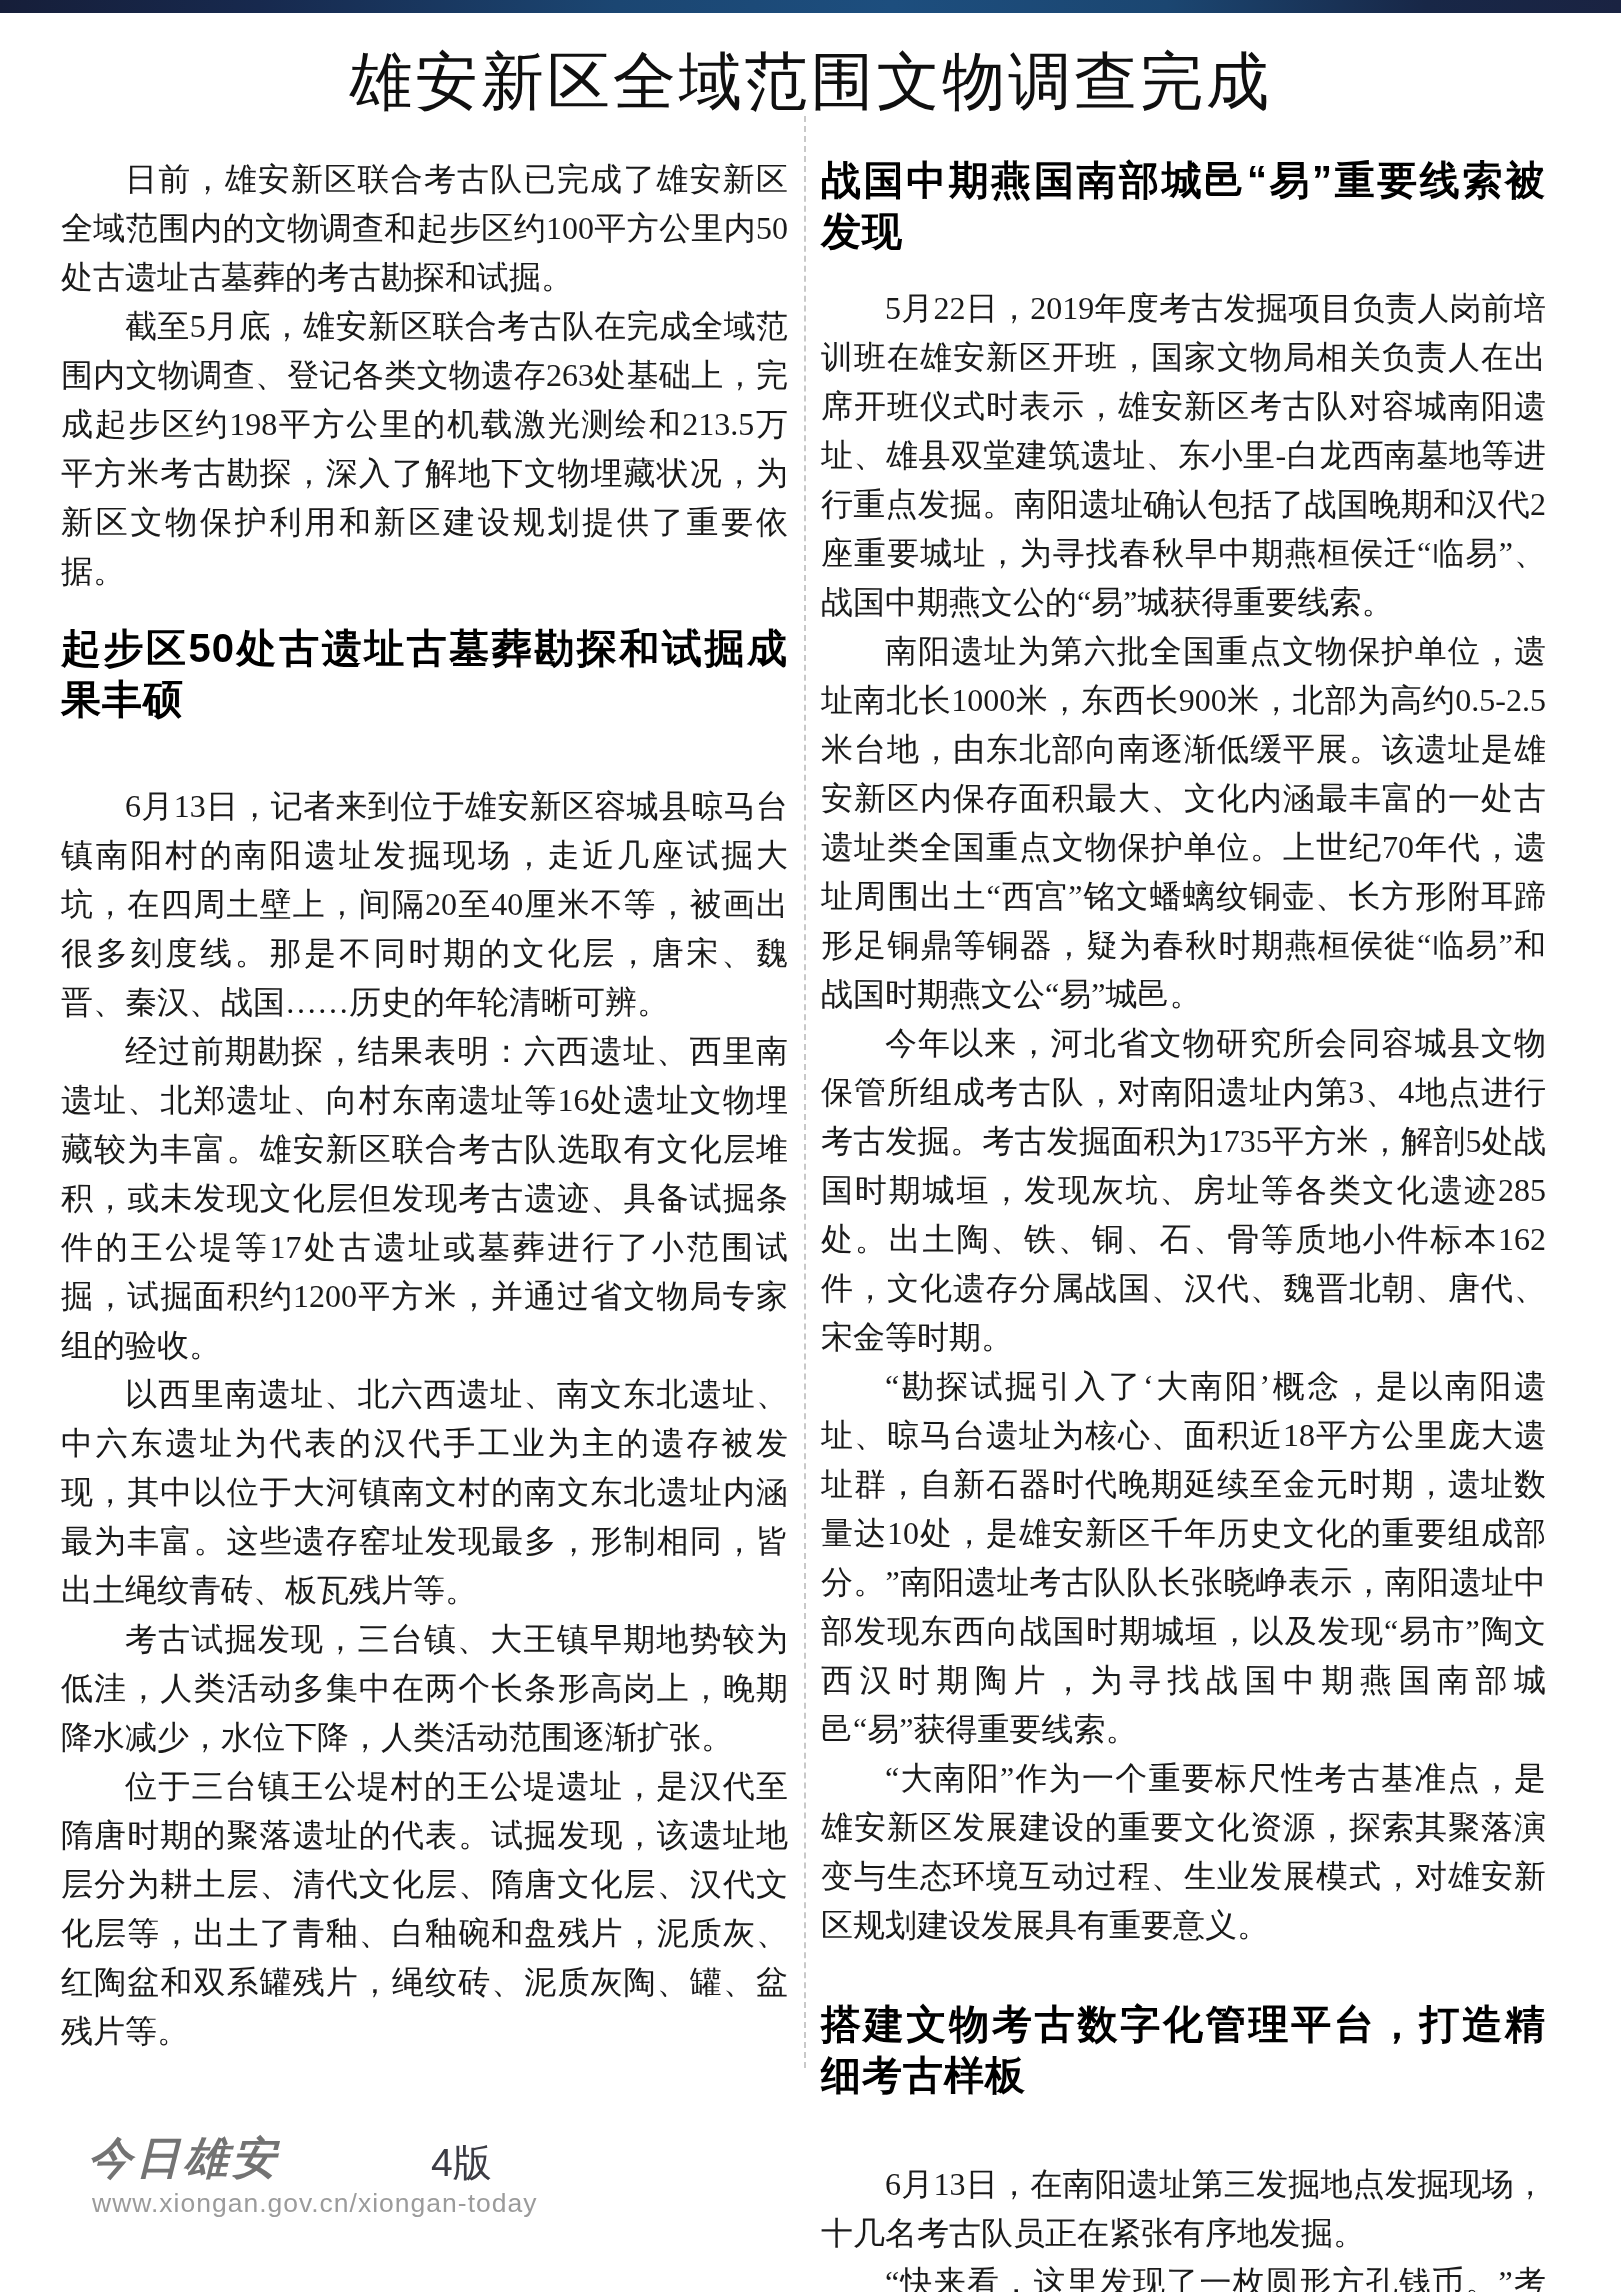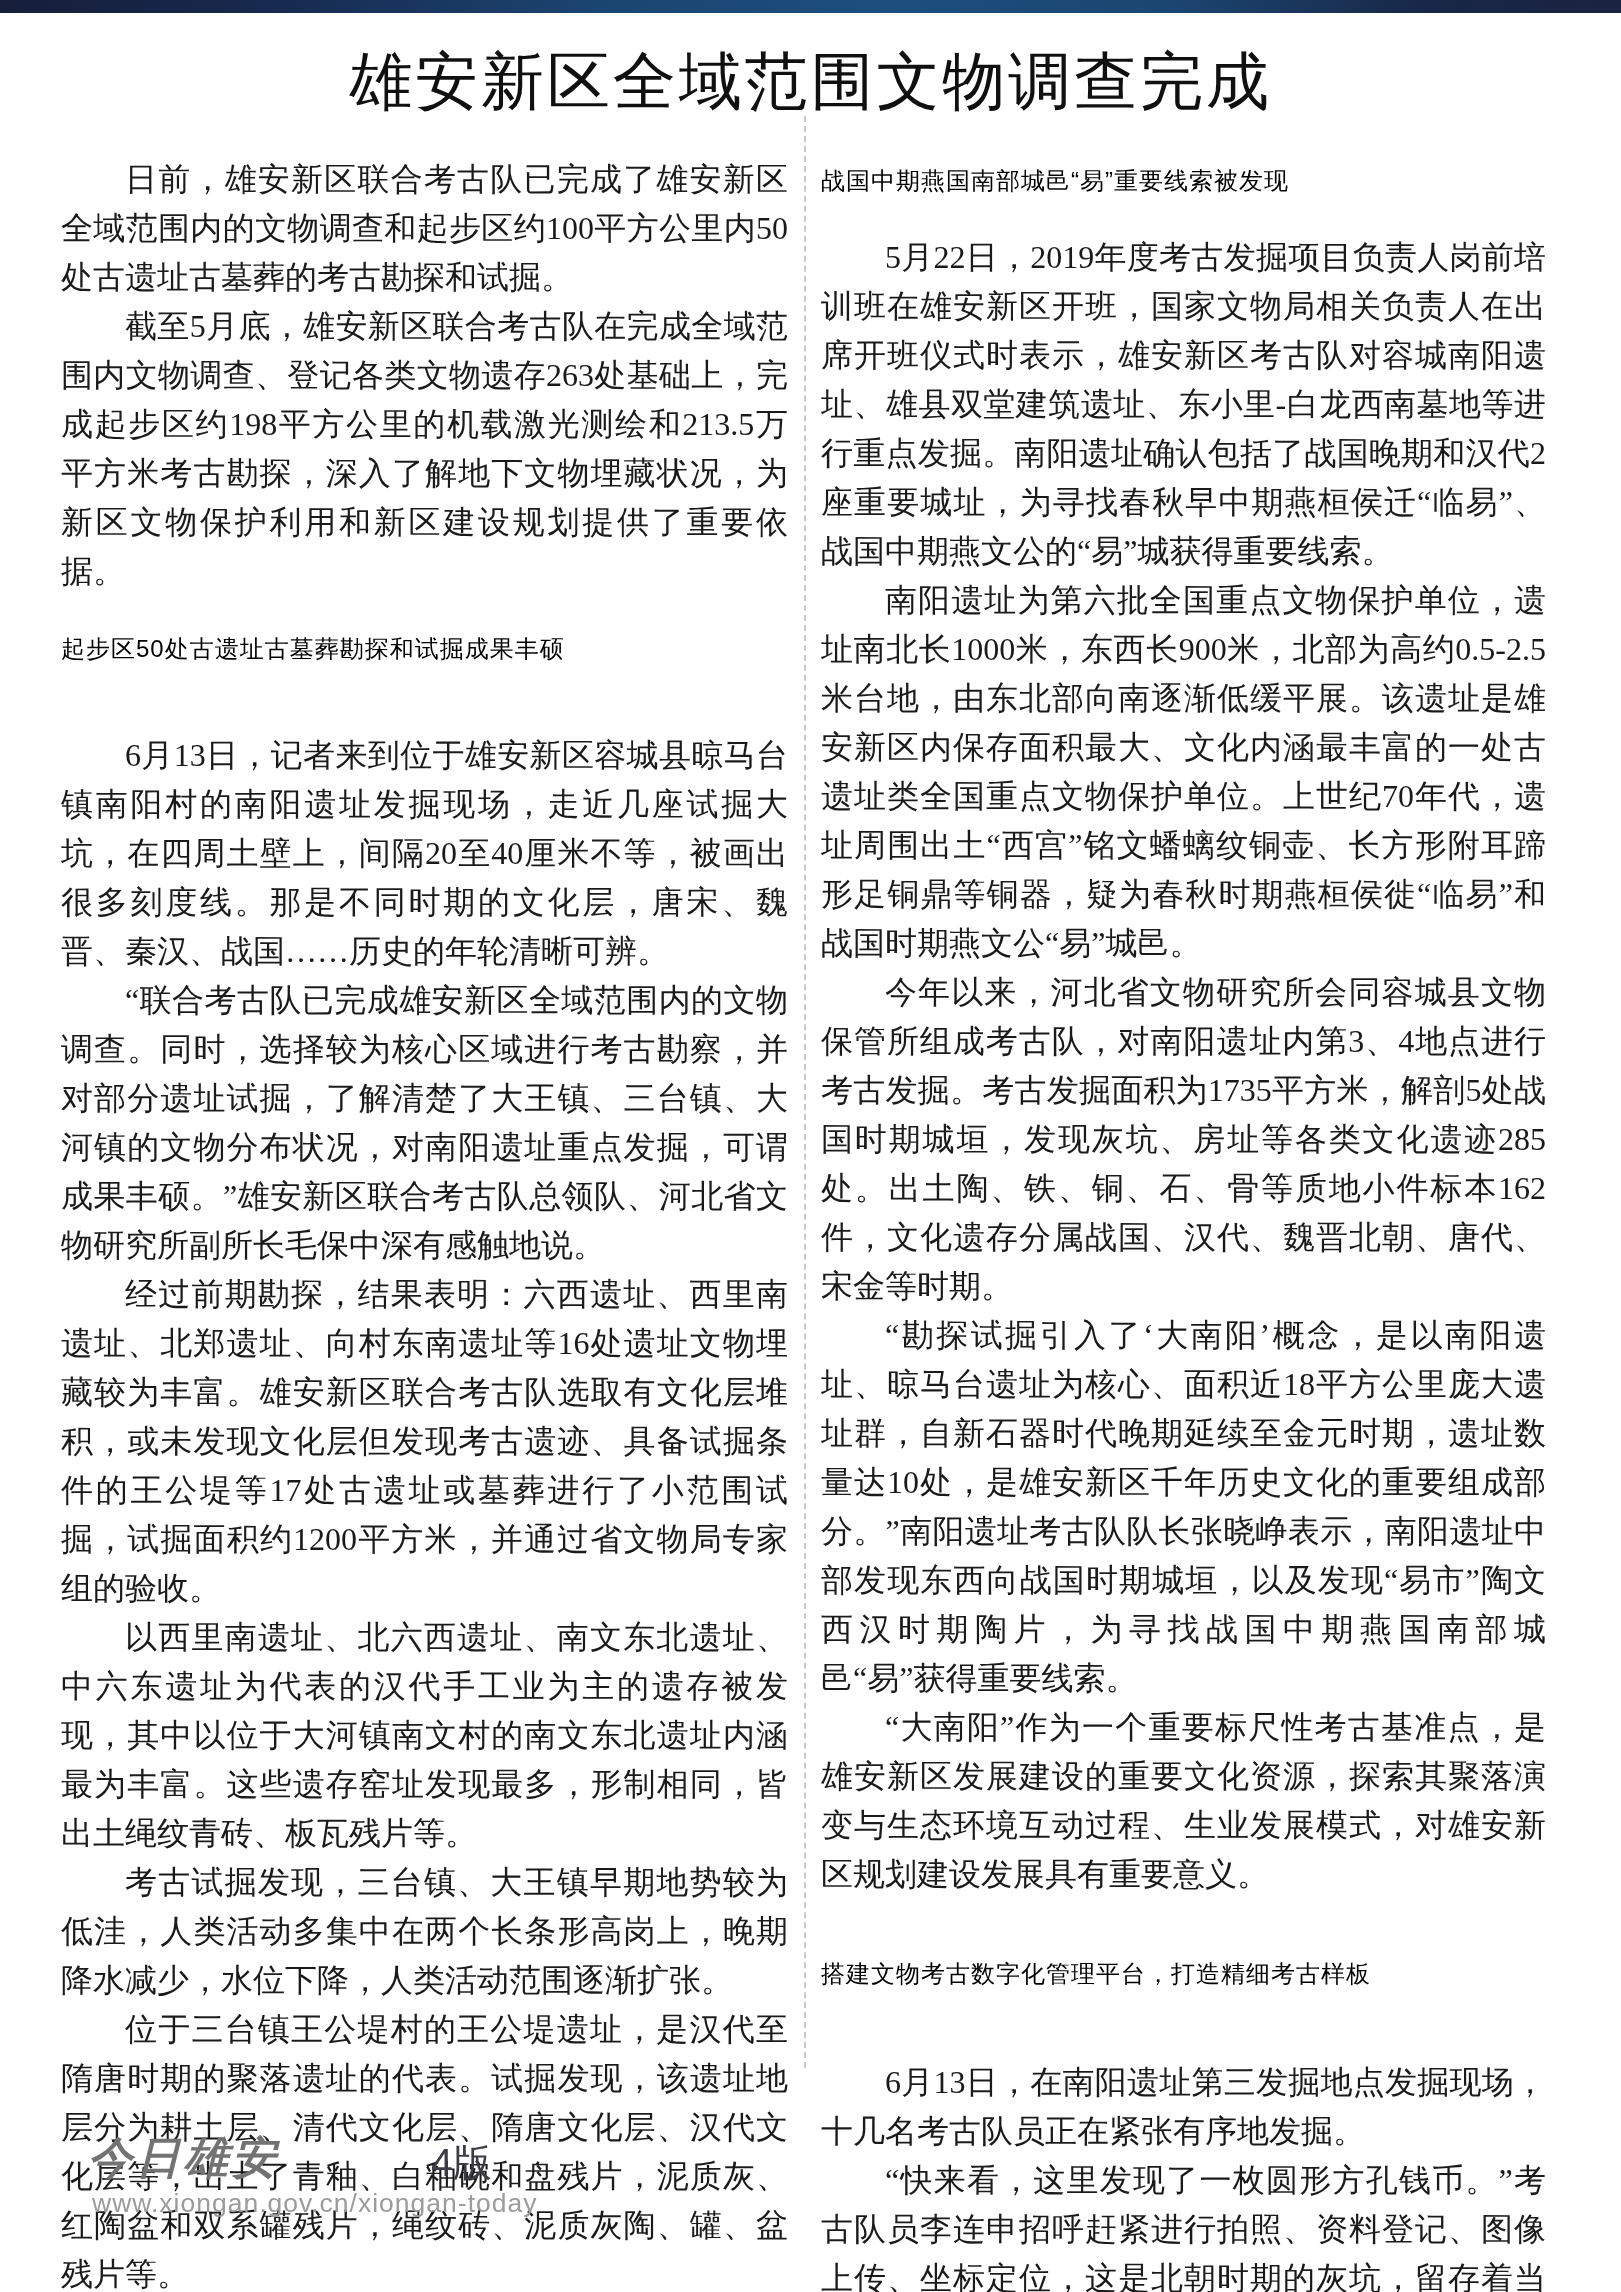--- a/index.html
+++ b/index.html
@@ -8,21 +8,21 @@
   .topbar{position:absolute;left:0;top:0;width:1621px;height:12.7px;
         background:linear-gradient(to right,#161e39 0%,#17294e 16%,#1b4672 38%,#1d4e7e 55%,#1b4671 72%,#182747 88%,#1a2342 100%);}
   .headline{position:absolute;left:0;top:39px;width:1621px;margin:0;text-align:center;
         font-size:63px;font-weight:400;letter-spacing:2.9px;color:#101010;
         font-family:"Liberation Serif","DejaVu Serif",serif;}
   .col{position:absolute;top:155px;text-align:justify;}
   .col-left{left:61px;width:727px;}
   .col-right{left:821px;width:725px;}
   .col p{margin:0;font-size:32px;line-height:49px;text-indent:2em;color:#1a1a1a;
         font-family:"Liberation Serif","DejaVu Serif",serif;}
-  .subhead{margin:0;font-size:24px;line-height:51px;font-weight:400;color:#000;
+  .subhead{margin:0;font-size:40px;line-height:51px;font-weight:700;color:#000;
         font-family:"Liberation Sans","DejaVu Sans",sans-serif;letter-spacing:1px;}
   .subhead-left{margin:27.4px 0 57px 0;}
   .subhead-r1{margin:0 0 27.4px 0;}
   .subhead-r2{margin:49px 0 59px 0;}
   .divider{position:absolute;left:804px;top:116px;height:1952px;width:0;
         border-left:2px dashed #c9c9c9;}
   .footer-logo{position:absolute;left:88px;top:2135px;font-size:44px;line-height:47px;
         font-weight:700;font-style:italic;color:#737373;letter-spacing:3.9px;
         font-family:"Liberation Serif","DejaVu Serif",serif;}
   .footer-pagenum{position:absolute;left:431px;top:2141px;font-size:39px;line-height:43px;
@@ -39,21 +39,20 @@
 
   <h1 class="headline">雄安新区全域范围文物调查完成</h1>
 
   <div class="divider"></div>
 
   <div class="col col-left">
     <p>日前，雄安新区联合考古队已完成了雄安新区全域范围内的文物调查和起步区约100平方公里内50处古遗址古墓葬的考古勘探和试掘。</p>
     <p>截至5月底，雄安新区联合考古队在完成全域范围内文物调查、登记各类文物遗存263处基础上，完成起步区约198平方公里的机载激光测绘和213.5万平方米考古勘探，深入了解地下文物埋藏状况，为新区文物保护利用和新区建设规划提供了重要依据。</p>
     <h2 class="subhead subhead-left">起步区50处古遗址古墓葬勘探和试掘成果丰硕</h2>
     <p>6月13日，记者来到位于雄安新区容城县晾马台镇南阳村的南阳遗址发掘现场，走近几座试掘大坑，在四周土壁上，间隔20至40厘米不等，被画出很多刻度线。那是不同时期的文化层，唐宋、魏晋、秦汉、战国……历史的年轮清晰可辨。</p>
-    <p>“联合考古队已完成雄安新区全域范围内的文物调查。同时，选择较为核心区域进行考古勘察，并对部分遗址试掘，了解清楚了大王镇、三台镇、大河镇的文物分布状况，对南阳遗址重点发掘，可谓成果丰硕。”雄安新区联合考古队总领队、河北省文物研究所副所长毛保中深有感触地说。</p>
     <p>经过前期勘探，结果表明：六西遗址、西里南遗址、北郑遗址、向村东南遗址等16处遗址文物埋藏较为丰富。雄安新区联合考古队选取有文化层堆积，或未发现文化层但发现考古遗迹、具备试掘条件的王公堤等17处古遗址或墓葬进行了小范围试掘，试掘面积约1200平方米，并通过省文物局专家组的验收。</p>
     <p>以西里南遗址、北六西遗址、南文东北遗址、中六东遗址为代表的汉代手工业为主的遗存被发现，其中以位于大河镇南文村的南文东北遗址内涵最为丰富。这些遗存窑址发现最多，形制相同，皆出土绳纹青砖、板瓦残片等。</p>
     <p>考古试掘发现，三台镇、大王镇早期地势较为低洼，人类活动多集中在两个长条形高岗上，晚期降水减少，水位下降，人类活动范围逐渐扩张。</p>
     <p>位于三台镇王公堤村的王公堤遗址，是汉代至隋唐时期的聚落遗址的代表。试掘发现，该遗址地层分为耕土层、清代文化层、隋唐文化层、汉代文化层等，出土了青釉、白釉碗和盘残片，泥质灰、红陶盆和双系罐残片，绳纹砖、泥质灰陶、罐、盆残片等。</p>
 
   </div>
 
   <div class="col col-right">
     <h2 class="subhead subhead-r1">战国中期燕国南部城邑“易”重要线索被发现</h2>
     <p>5月22日，2019年度考古发掘项目负责人岗前培训班在雄安新区开班，国家文物局相关负责人在出席开班仪式时表示，雄安新区考古队对容城南阳遗址、雄县双堂建筑遗址、东小里-白龙西南墓地等进行重点发掘。南阳遗址确认包括了战国晚期和汉代2座重要城址，为寻找春秋早中期燕桓侯迁“临易”、战国中期燕文公的“易”城获得重要线索。</p>

